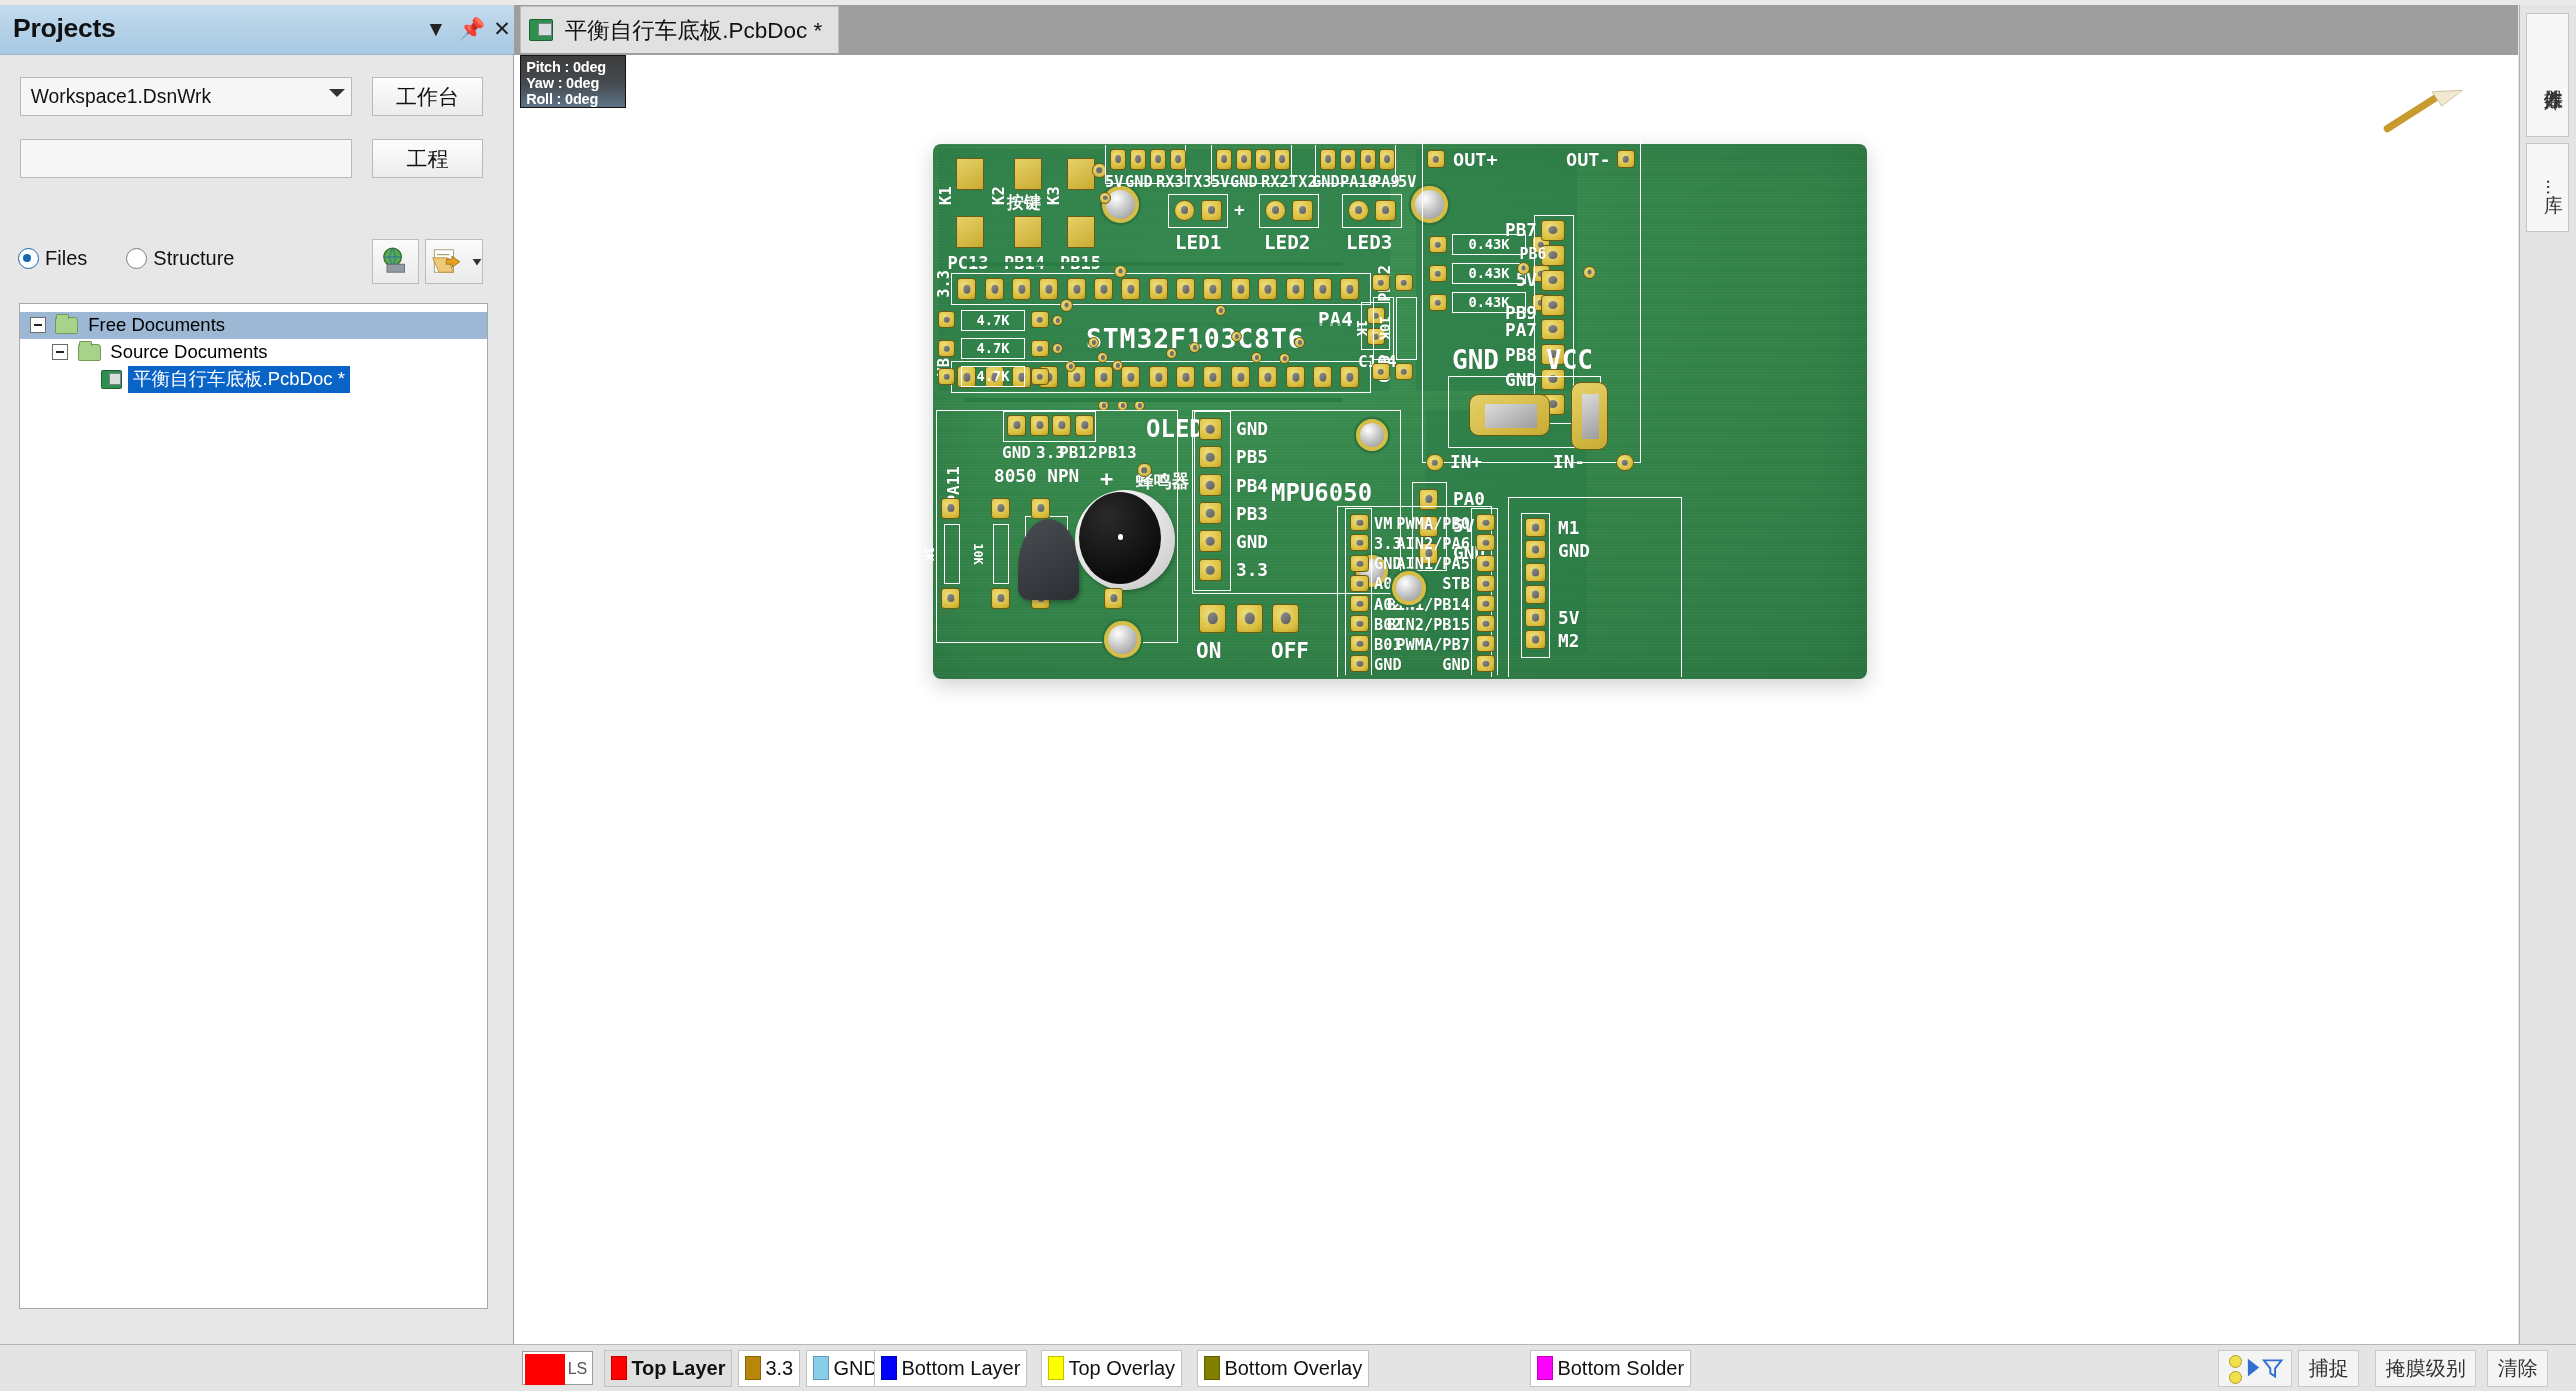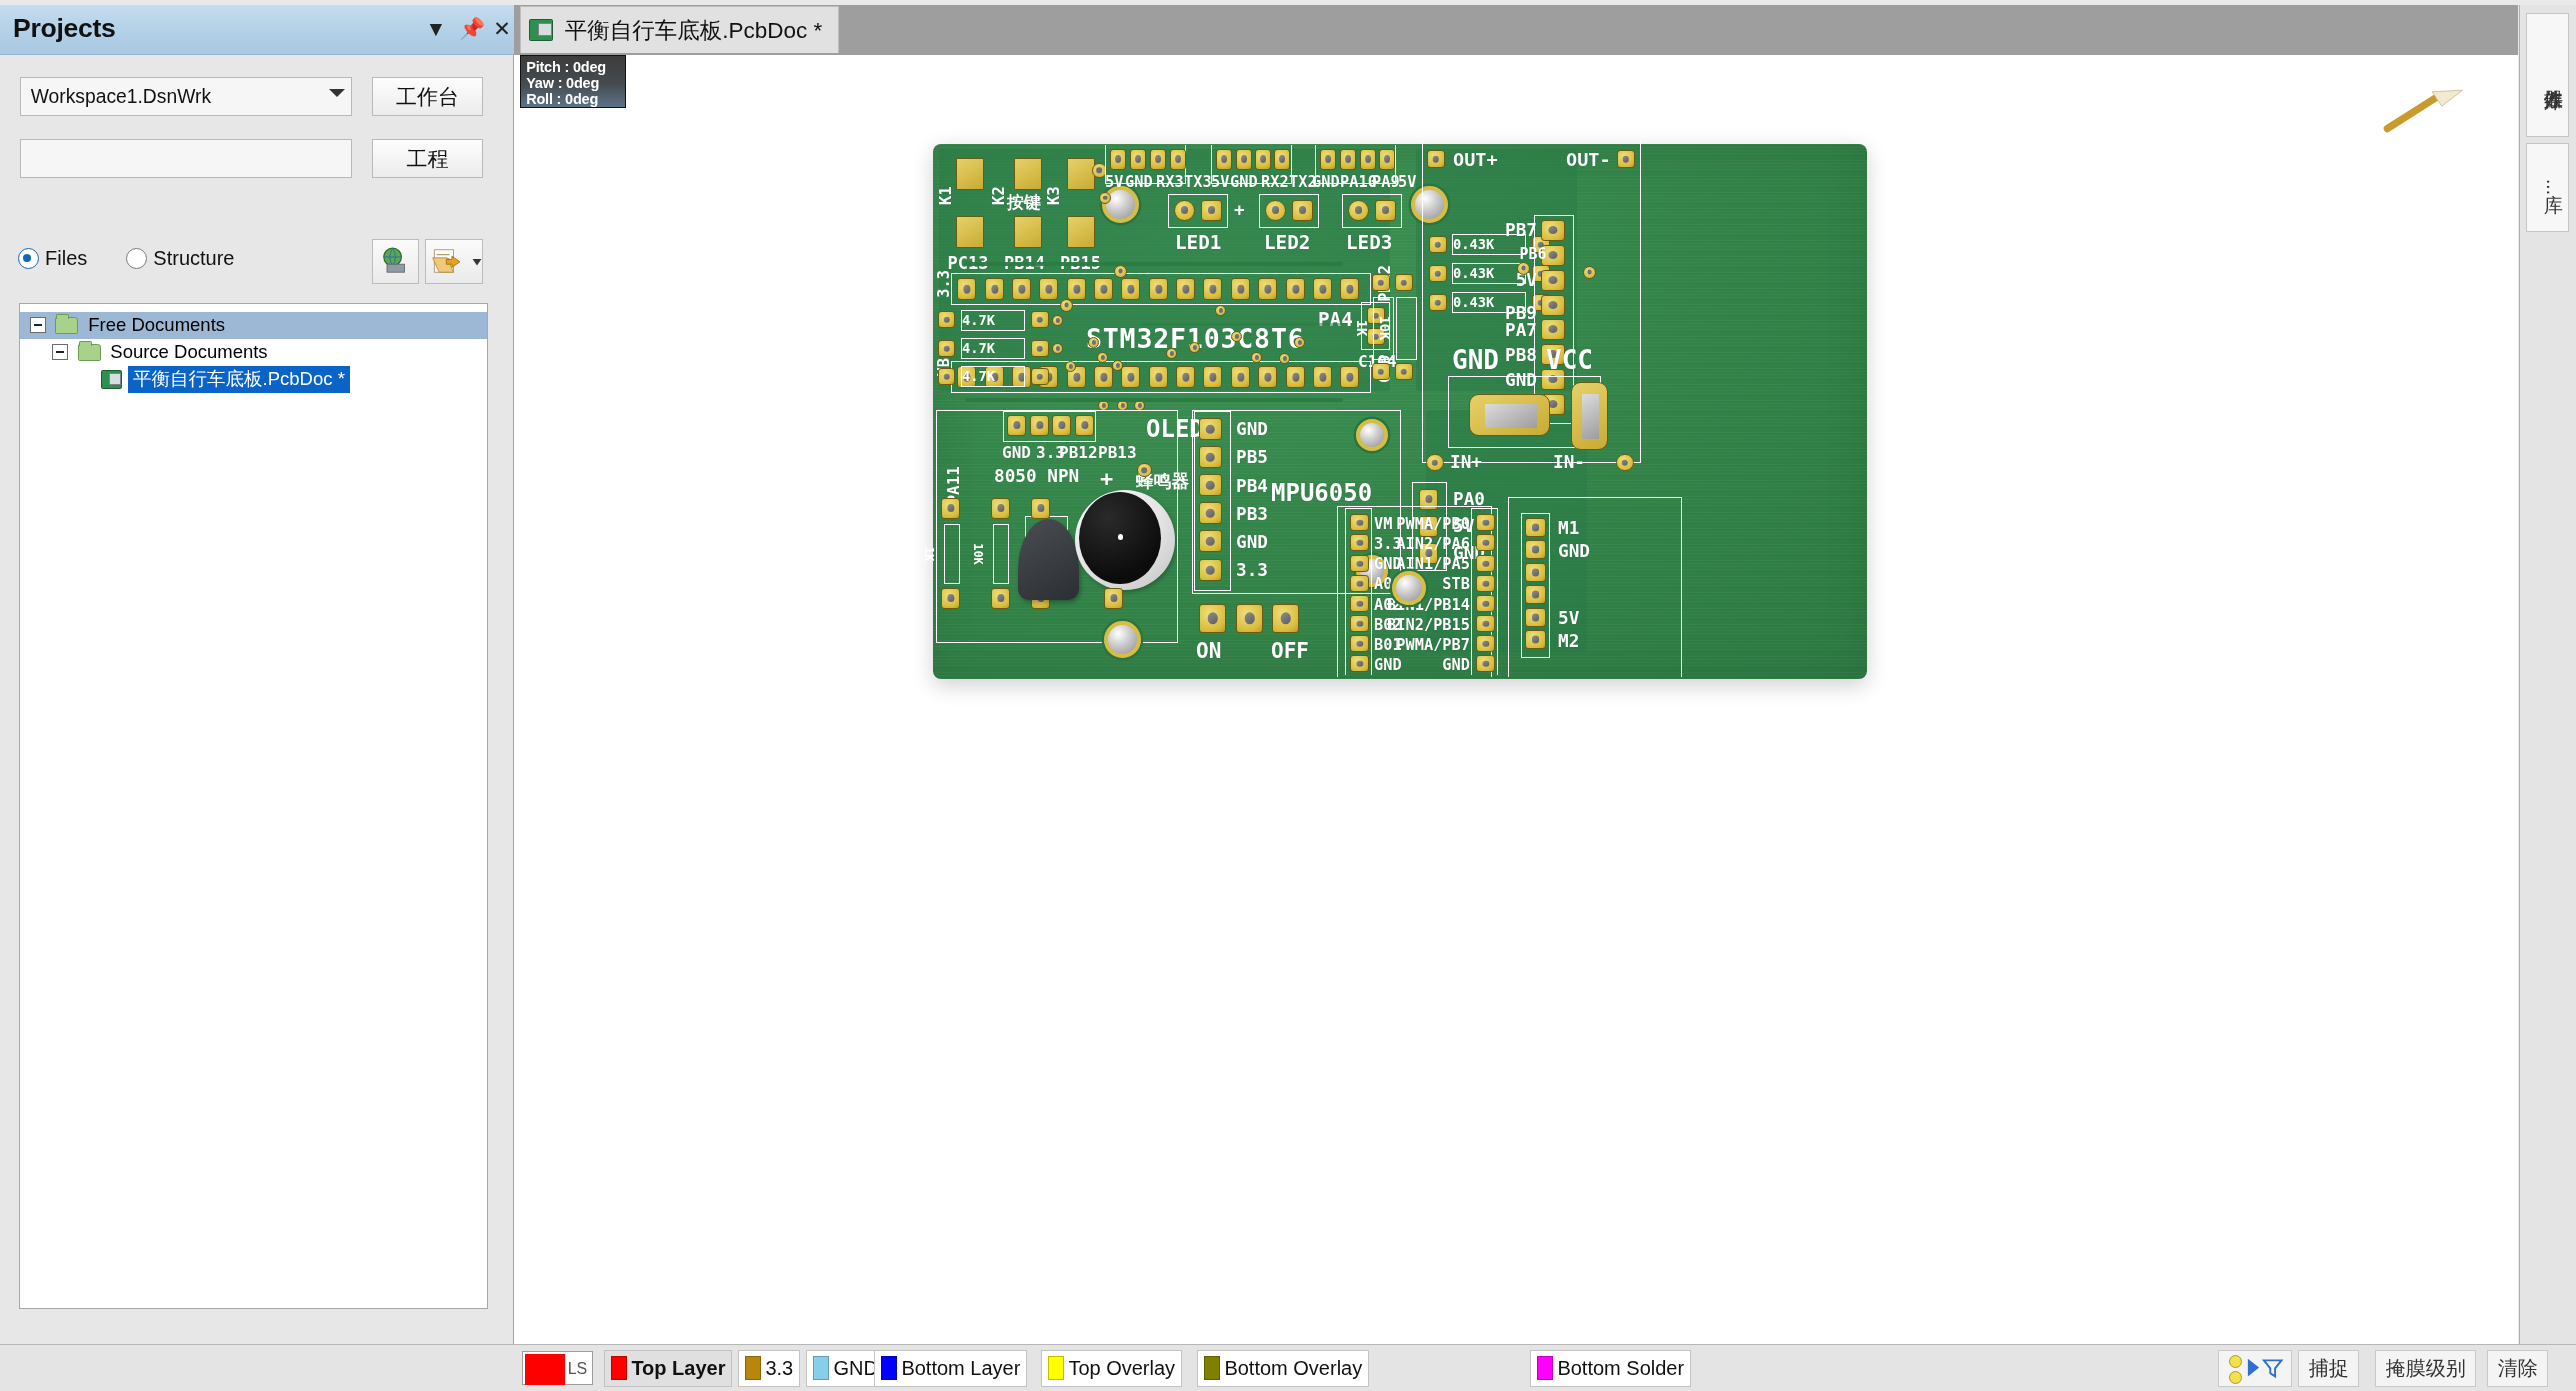--- a/index.html
+++ b/index.html
@@ -136,21 +136,21 @@
     border:4px solid #d6bd45; box-shadow:0 0 0 2.4px #2c7340;}
   .via { position:absolute; border-radius:50%;
     background:radial-gradient(circle at 40% 35%, #efdf83, #c9ab32);
     border:0.8px solid #6a5a12;}
   .via:after{content:"";position:absolute;left:50%;top:50%;transform:translate(-50%,-50%);
     width:45%;height:45%;border-radius:50%;background:#6f6f6f;}
   .trace { position:absolute; background:#2b7a44; border-radius:2.4px; opacity:.95;}
   .plane { position:absolute; background:rgba(40,120,70,.45); border-radius:3.2px;}
   .res { position:absolute; border:1.6px solid #fff; }
   .res .rv { position:absolute; left:0; right:0; top:50%; transform:translateY(-50%);
-    color:#fff; font-family:"DejaVu Sans Mono",monospace; font-weight:bold; }
+    text-align:center; color:#fff; font-family:"DejaVu Sans Mono",monospace; font-weight:bold; }
   .vert { writing-mode:vertical-rl; }
   .vert180 { writing-mode:vertical-rl; transform:rotate(180deg); }
   #buzzer { position:absolute; border-radius:50%;
     background:radial-gradient(circle at 30% 25%, #ffffff, #e3e3e3 55%, #bfbfbf 100%);
     box-shadow:1.6px 2.4px 4px rgba(0,0,0,.25);}
   #buzzer .top { position:absolute; left:4%; top:2%; width:82%; height:92%; border-radius:50%;
     background:radial-gradient(circle at 35% 28%, #2a2a2a, #0c0c0c 70%); }
   #buzzer .top:after{content:"";position:absolute;left:47%;top:46%;width:5.6px;height:5.6px;border-radius:50%;background:#fff;}
   #npn { position:absolute; background:linear-gradient(150deg,#4a4e52,#2b2f33);
      border-radius:50% 50% 18% 18% / 62% 62% 14% 14%; box-shadow:1.6px 2.4px 4px rgba(0,0,0,.3);}

